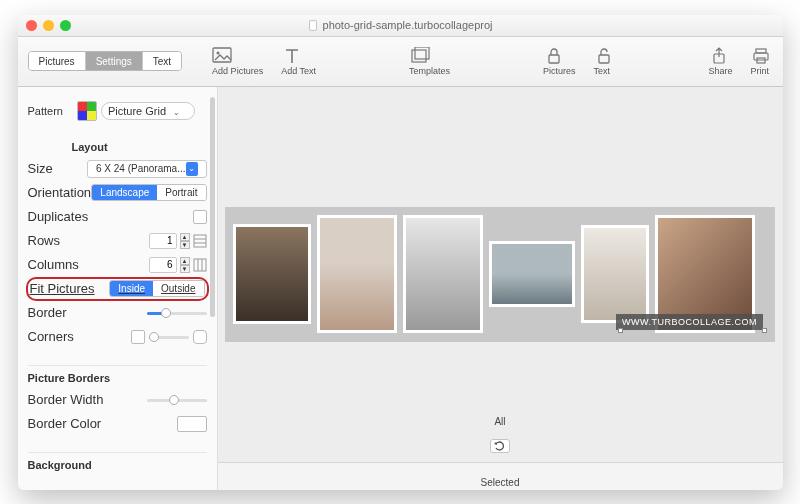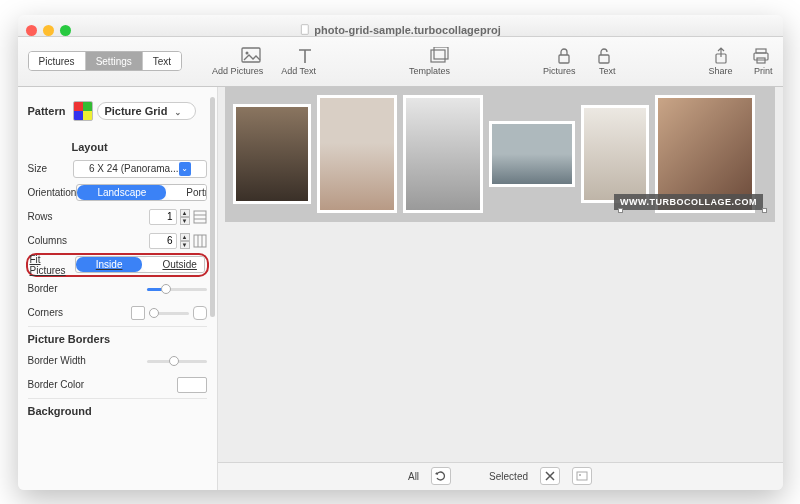--- a/index.html
+++ b/index.html
@@ -1,69 +1,69 @@
 <!DOCTYPE html>
 <html><head>
 <meta charset="utf-8">
 <style>
 * { margin:0; padding:0; box-sizing:border-box; font-family:-apple-system,BlinkMacSystemFont,"Helvetica Neue",sans-serif; }
 body { background:#fff; display:flex; justify-content:center; align-items:center; height:504px; }
 .window { width:765px; height:475px; background:#f6f6f6; border-radius:6px; box-shadow:0 10px 30px rgba(0,0,0,0.25); overflow:hidden; display:flex; flex-direction:column; }
-.titlebar { height:22px; background:linear-gradient(#f9f9f9,#ececec); border-bottom:1px solid #d0d0d0; display:flex; align-items:flex-end; padding:0 8px; position:relative;font-weight:bold; }
+.titlebar { height:22px; background:linear-gradient(#f9f9f9,#ececec); border-bottom:1px solid #d0d0d0; display:flex; align-items:center; padding:0 8px; position:relative; }
 .traffic { display:flex; gap:6px; }
 .traffic span { width:11px; height:11px; border-radius:50%; display:block; }
 .tr-close{background:#ff5f57;} .tr-min{background:#ffbd2e;} .tr-max{background:#28c940;}
 .title { position:absolute; left:50%; transform:translateX(-50%); font-size:11px; color:#6a6a6a; display:flex; align-items:center; gap:4px;}
 .title svg { width:11px; height:11px; }
 .toolbar { height:50px; background:linear-gradient(#fafafa,#f0f0f0); border-bottom:1px solid #c9c9c9; display:flex; align-items:center; padding:0 10px; }
 .segmented { display:flex; border:1px solid #b8b8b8; border-radius:4px; overflow:hidden; height:20px; }
 .segmented div { font-size:10px; padding:0 10px; display:flex; align-items:center; background:#fff; color:#333; border-right:1px solid #c8c8c8; cursor:pointer; }
 .segmented div:last-child{border-right:none;}
 .segmented .active { background:#a8a8a8; color:#fff; }
 .tool-group { display:flex; gap:18px; }
-.tool-item { display:flex; flex-direction:column; align-items:flex-end; gap:1px; color:#555; }
+.tool-item { display:flex; flex-direction:column; align-items:flex-start; gap:1px; color:#555; }
 .tool-item .ico { width:22px; height:18px; display:flex; align-items:center; justify-content:center; color:#6a6a6a; }
 .tool-item .lbl { font-size:9px; color:#555; }
 .spacer { flex:1; }
 .content { flex:1; display:flex; overflow:hidden; }
 .sidebar { width:200px; background:#fafafa; border-right:1px solid #ddd; overflow-y:auto; position:relative; padding:8px 10px; font-size:11px; color:#333; }
 .sidebar-scroll{position:absolute; right:2px; top:10px; width:5px; height:220px; background:#d0d0d0; border-radius:3px;}
-.pattern-row { display:flex; align-items:center; padding:6px 0 14px;font-weight:bold; }
+.pattern-row { display:flex; align-items:center; gap:6px; padding:6px 0 14px; }
 .pattern-swatch { width:20px; height:20px; border:1px solid #bbb; background:
   linear-gradient(to right,#e33 50%,#3b3 50%) top/100% 50% no-repeat,
   linear-gradient(to right,#33e 50%,#ee3 50%) bottom/100% 50% no-repeat; border-radius:2px;}
 .pattern-select{ border:1px solid #ccc; border-radius:9px; font-size:11px; padding:2px 14px 2px 6px; background:#fff; position:relative; }
-.section-head{ font-weight:600; font-size:11px; padding:6px 0 4px; border-top:1px solid #e5e5e5; margin-top:1px;}
+.section-head{ font-weight:600; font-size:11px; padding:6px 0 4px; border-top:1px solid #e5e5e5; margin-top:16px;}
 .section-head.first{border-top:none;margin-top:0;margin-left:44px;}
 .row { display:flex; align-items:center; justify-content:space-between; height:24px; }
-.row .k{font-size:10px;}
-.sel{ border:1px solid #c8c8c8; border-radius:3px; font-size:10px; padding:1px 15px; background:#fff; min-width:94px; display:flex; justify-content:space-between; align-items:center;}
+.row .k{font-size:13px;}
+.sel{ border:1px solid #c8c8c8; border-radius:3px; font-size:10px; padding:1px 8px; background:#fff; min-width:94px; display:flex; justify-content:space-between; align-items:center;}
 .sel .arr{background:#3b82f6;color:#fff;width:12px;height:14px;border-radius:2px;display:flex;align-items:center;justify-content:center;font-size:8px;}
 .seg2{display:flex;border:1px solid #c2c2c2;border-radius:3px;overflow:hidden;height:17px;}
-.seg2 div{font-size:10px;padding:0 20px;display:flex;align-items:center;background:#fff;border-radius:7px;}
+.seg2 div{font-size:10px;padding:0 8px;display:flex;align-items:center;background:#fff;}
 .seg2 .active{background:#3b82f6;color:#fff;}
 .highlight{border:2px solid #c1272d;border-radius:10px;padding:1px 2px;margin:0 -2px;text-decoration:underline;}
 .numbox{display:flex;align-items:center;gap:3px;}
 .numbox input{width:28px;height:16px;border:1px solid #ccc;border-radius:2px;font-size:10px;text-align:right;padding-right:3px;}
 .stepper{width:10px;height:16px;display:flex;flex-direction:column;}
 .stepper span{flex:1;border:1px solid #bbb;font-size:6px;text-align:center;line-height:6px;background:#f0f0f0;}
 .checkbox{width:14px;height:14px;border:1px solid #bbb;border-radius:2px;background:#fff;}
 .slider{position:relative;width:60px;height:14px;}
 .slider .track{position:absolute;top:6px;left:0;right:0;height:3px;background:#ddd;border-radius:2px;}
 .slider .fill{position:absolute;top:6px;left:0;height:3px;background:#3b82f6;border-radius:2px;}
 .slider .thumb{position:absolute;top:2px;width:10px;height:10px;background:#fff;border:1px solid #aaa;border-radius:50%;}
 .colorwell{width:30px;height:16px;border:1px solid #bbb;background:#fff;border-radius:2px;}
 .canvas{flex:1;background:#ededed;display:flex;flex-direction:column;}
-.canvas-main{flex:1;display:flex;justify-content:center;position:relative;font-weight:bold;}
+.canvas-main{flex:1;display:flex;align-items:center;justify-content:center;position:relative;}
 .collage{width:550px;height:135px;background:#c8c8c8;display:flex;align-items:center;gap:6px;padding:8px;position:relative;}
 .photo{background:#fff;padding:3px;display:flex;align-items:center;justify-content:center;}
 .photo .img{width:100%;height:100%;}
 .watermark{position:absolute;right:12px;bottom:12px;background:rgba(80,80,80,0.85);color:#fff;font-size:9px;padding:3px 6px;letter-spacing:0.5px;}
 .wm-handle{position:absolute;width:5px;height:5px;background:#fff;border:1px solid #888;}
-.canvas-bottom{height:28px;border-top:1px solid #d5d5d5;background:#f4f4f4;display:flex;align-items:center;justify-content:center;gap:12px;font-size:10px;color:#444;}
+.canvas-bottom{height:28px;border-top:1px solid #d5d5d5;background:#f4f4f4;display:flex;align-items:center;justify-content:center;gap:12px;font-size:10px;color:#444;flex-direction:column;}
 .btn-sq{width:20px;height:18px;border:1px solid #c4c4c4;border-radius:3px;background:#fff;display:flex;align-items:center;justify-content:center;color:#555;}
 </style>
 </head>
 <body>
 
 <div class="window">
   <div class="titlebar">
     <div class="traffic">
       <span class="tr-close"></span>
       <span class="tr-min"></span>
@@ -180,20 +180,24 @@
           </div>
       </div>
       <div class="row">
         <span class="k">Orientation</span>
         <div class="seg2">
           <div class="active">Landscape</div>
           <div>Portrait</div>
         </div>
       </div>
       <div class="row">
+        <span class="k">Duplicates</span>
+        <div class="checkbox"></div>
+      </div>
+      <div class="row">
         <span class="k">Rows</span>
         <div class="numbox">
           <input value="1" style="">
           <div class="stepper">
               <span>▲</span>
               <span>▼</span>
             </div>
           <svg width="14" height="14">
               <rect x="1" y="1" width="12" height="12" fill="none" stroke="#999"></rect>
               <line x1="1" y1="5" x2="13" y2="5" stroke="#999"></line>

